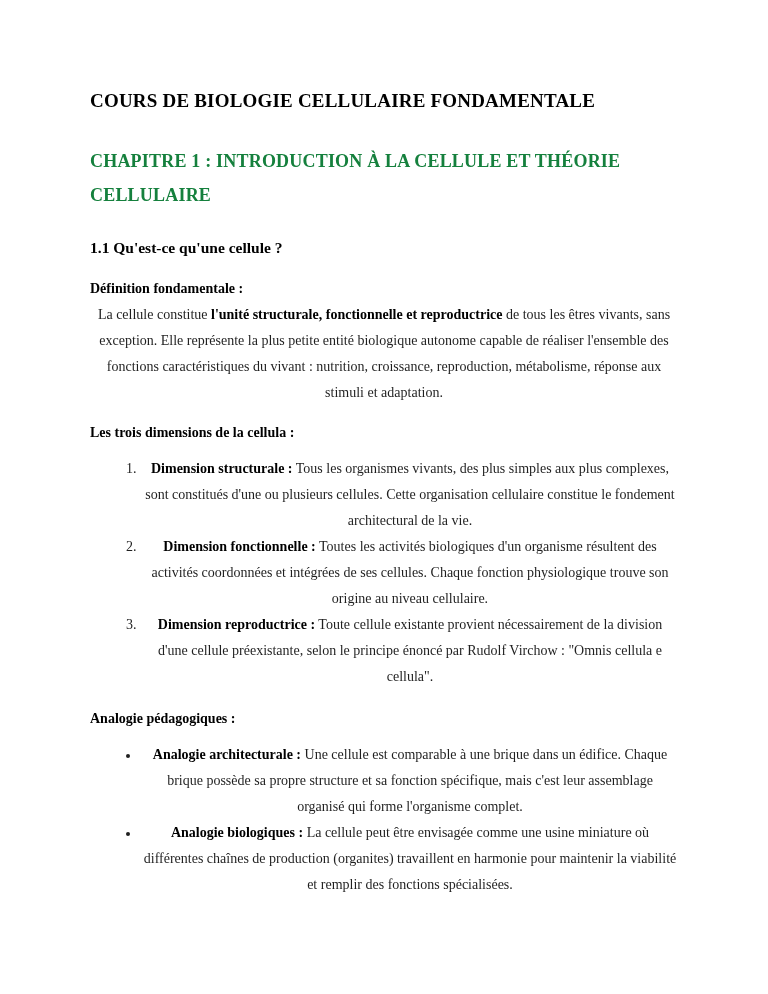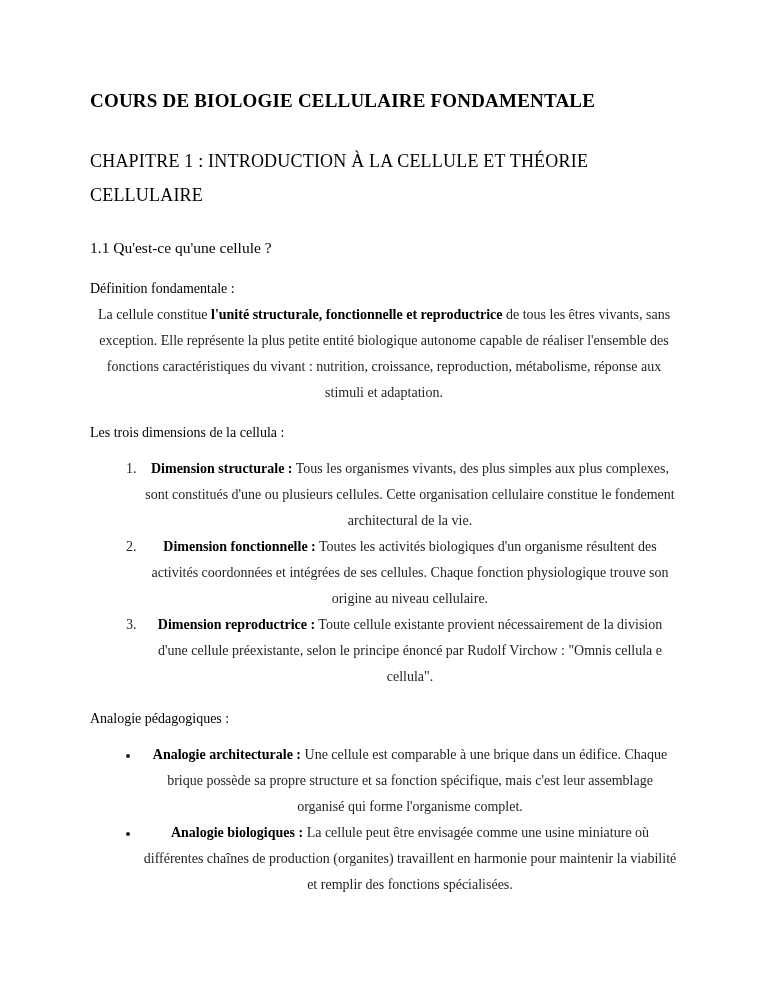--- a/index.html
+++ b/index.html
@@ -24,37 +24,37 @@
     font-size: 19px;
     line-height: 30px;
     font-weight: bold;
     color: #000000;
     margin: 0 0 28px 0;
     letter-spacing: 0.2px;
   }
   h2.chapter {
     font-size: 18px;
     line-height: 34px;
-    font-weight: normal;
-    color: #000000;
+    font-weight: bold;
+    color: #15803d;
     margin: 0 0 24px 0;
     letter-spacing: 0.2px;
   }
   h3.section {
     font-size: 15.5px;
     line-height: 24px;
-    font-weight: normal;
+    font-weight: bold;
     color: #000000;
     margin: 16px 0 16px 0;
   }
   p {
     margin: 0 0 14px 0;
   }
   p.label {
-    font-weight: normal;
+    font-weight: bold;
     color: #000000;
     margin: 0;
   }
   p.body-para {
     margin: 0 0 14px 0;
     text-align: center;
   }
   strong {
     color: #000000;
   }

